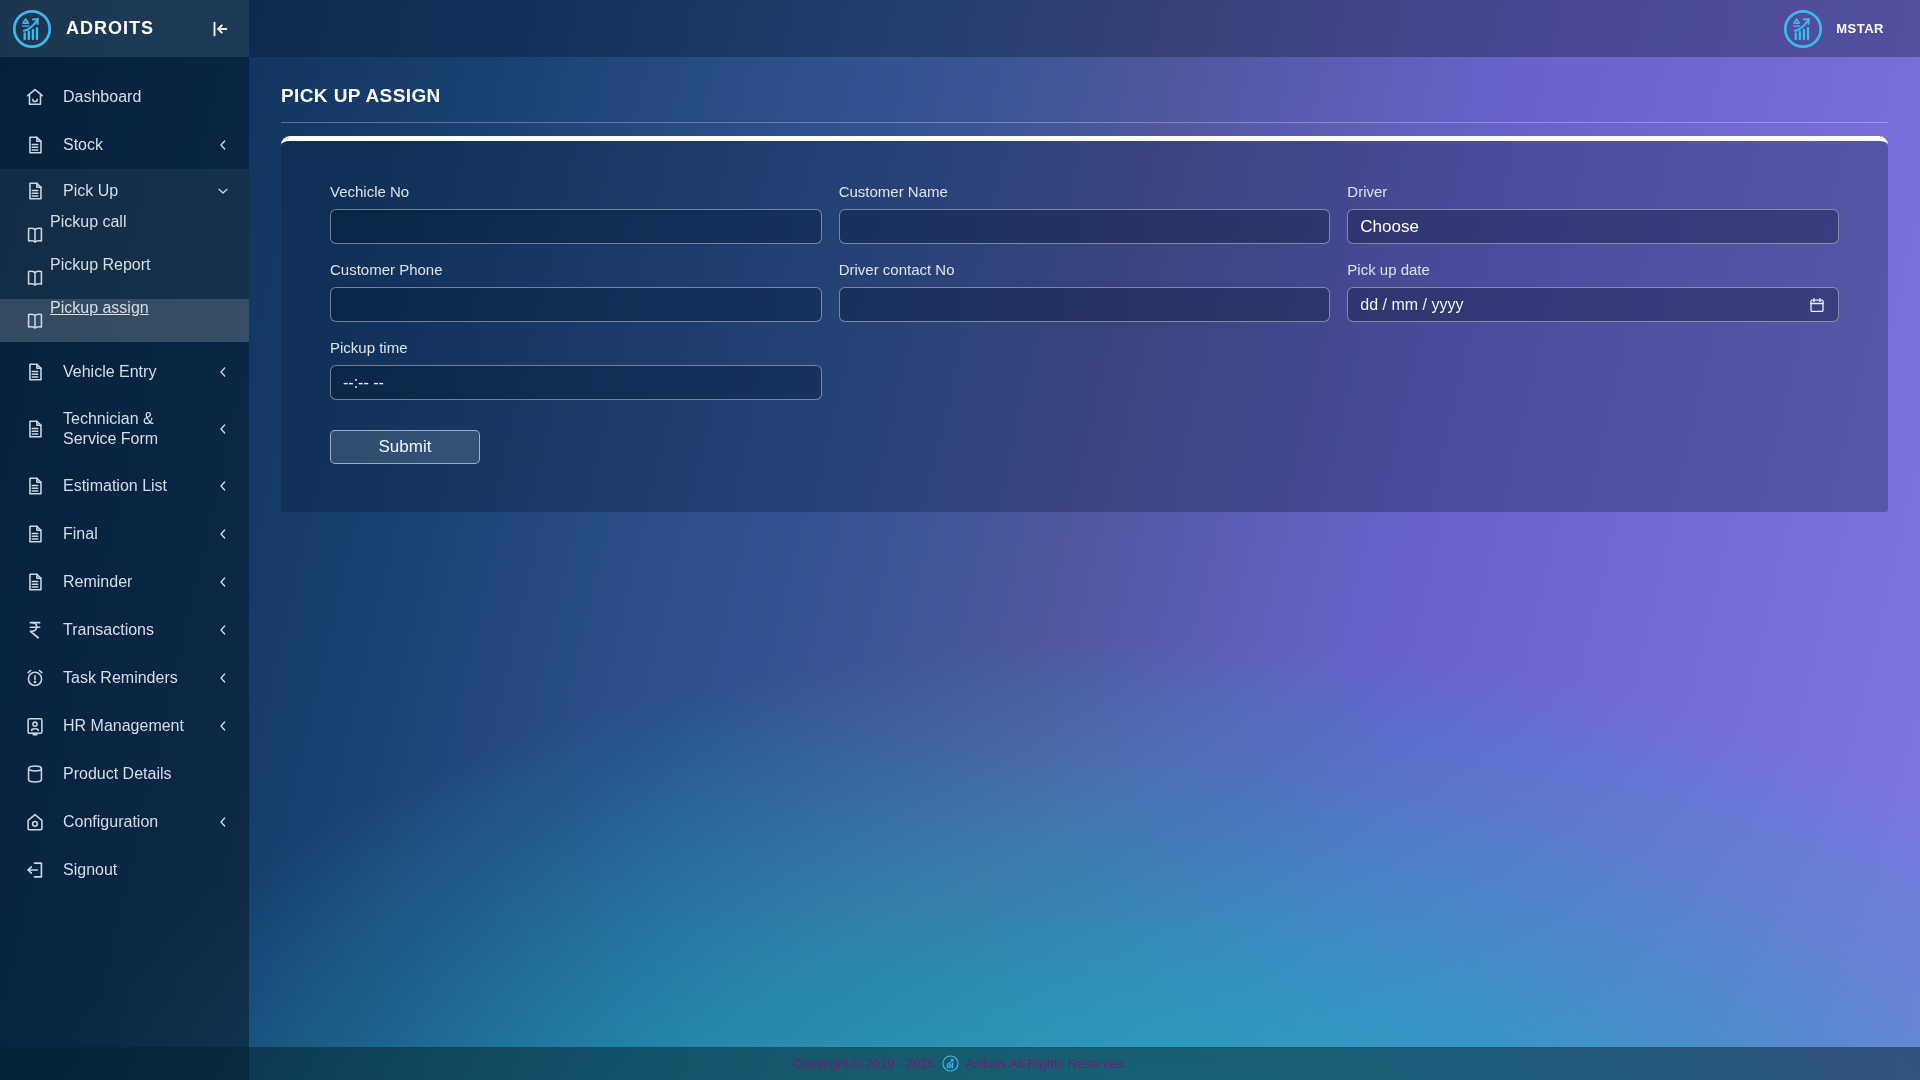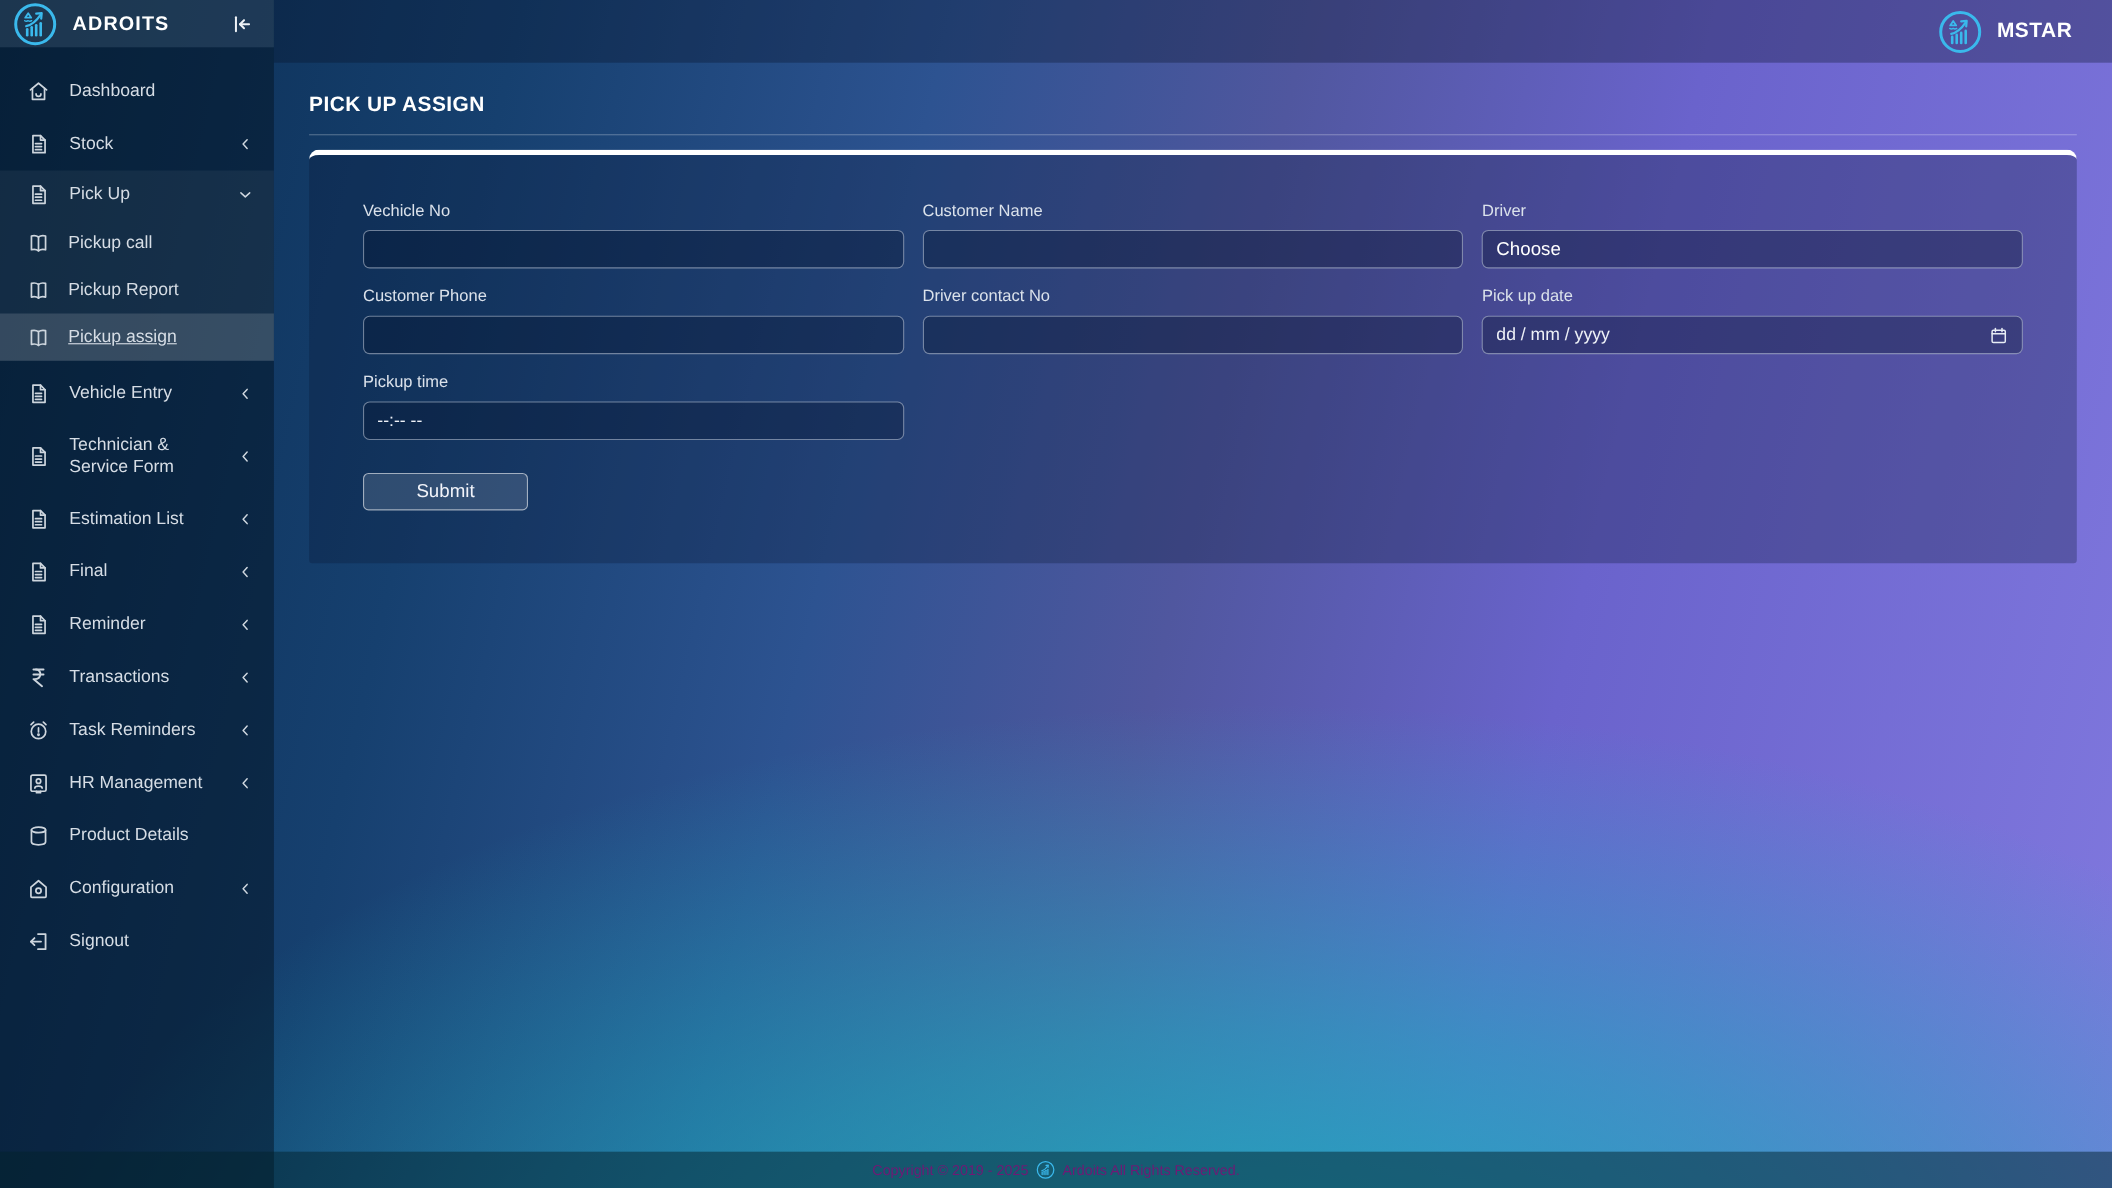--- a/index.html
+++ b/index.html
@@ -10,43 +10,43 @@
     background:
       radial-gradient(95% 85% at 60% 112%, rgba(24,176,190,0.95) 0%, rgba(24,176,190,0.55) 30%, rgba(24,176,190,0) 62%),
       linear-gradient(103deg, #0a2c50 0%, #16406f 22%, #2d5391 40%, #50579f 55%, #6a63cc 72%, #8078de 100%);
   }
   
   .sidebar {
     position:absolute; left:0; top:0; bottom:0; width:249px;
     background:rgba(3,21,36,0.52); z-index:5; color:#d6dde5;
   }
   .sidebar-header {
-    height:43px; background:rgba(160,190,220,0.14);
+    height:57px; background:rgba(160,190,220,0.14);
     display:flex; align-items:center; padding:0 18px 0 12px; gap:14px;
   }
   .app-name { color:#ffffff; font-size:18px; font-weight:bold; letter-spacing:1px; flex:1; }
   .collapse-btn { color:#eef2f6; display:flex; align-items:center; cursor:pointer; }
   .nav { padding-top:16px; font-size:16px; }
   .nav-item { height:48px; display:flex; align-items:center; gap:17px; padding:0 18px 0 24px; cursor:pointer; }
   .nav-item .label { flex:1; line-height:1.25; }
   .nav-item.two-line { height:66px; }
   .icon { display:flex; align-items:center; color:#cdd5dd; flex:0 0 auto; }
   .chev { color:#cfd7df; display:flex; align-items:center; }
   .nav-group { background:rgba(255,255,255,0.05); margin-bottom:6px; }
   .nav-group .nav-item { height:44px; }
-  .sub-item { height:43px; display:flex; align-items:center; gap:16px; padding-left:24px; cursor:pointer; }
+  .sub-item { height:43px; display:flex; gap:4px; padding-left:24px; cursor:pointer; }
   .sub-item.active { background:rgba(255,255,255,0.14);text-decoration:underline; }
   svg { display:block; }
   
   .header {
     position:absolute; left:249px; right:0; top:0; height:57px;
     background:rgba(5,14,38,0.32);
     display:flex; align-items:center; justify-content:flex-end; gap:13px; padding-right:36px;
   }
-  .user-name { color:#ffffff; font-size:19px; font-weight:bold; letter-spacing:0.5px; }
+  .user-name { color:#ffffff; font-size:13px; font-weight:bold; letter-spacing:0.5px; }
   
   .content { position:absolute; left:249px; top:57px; right:0; padding:0 32px; }
   .page-title { margin-top:28px; color:#ffffff; font-size:19px; font-weight:bold; letter-spacing:0.4px; }
   .title-divider { margin-top:15px; height:1px; background:rgba(255,255,255,0.28); }
   .card {
     margin-top:13px;
     border-top:5px solid #ffffff;
     border-radius:9px 9px 3px 3px;
     background:rgba(10,22,52,0.30);
     padding:42px 49px 48px 49px;

